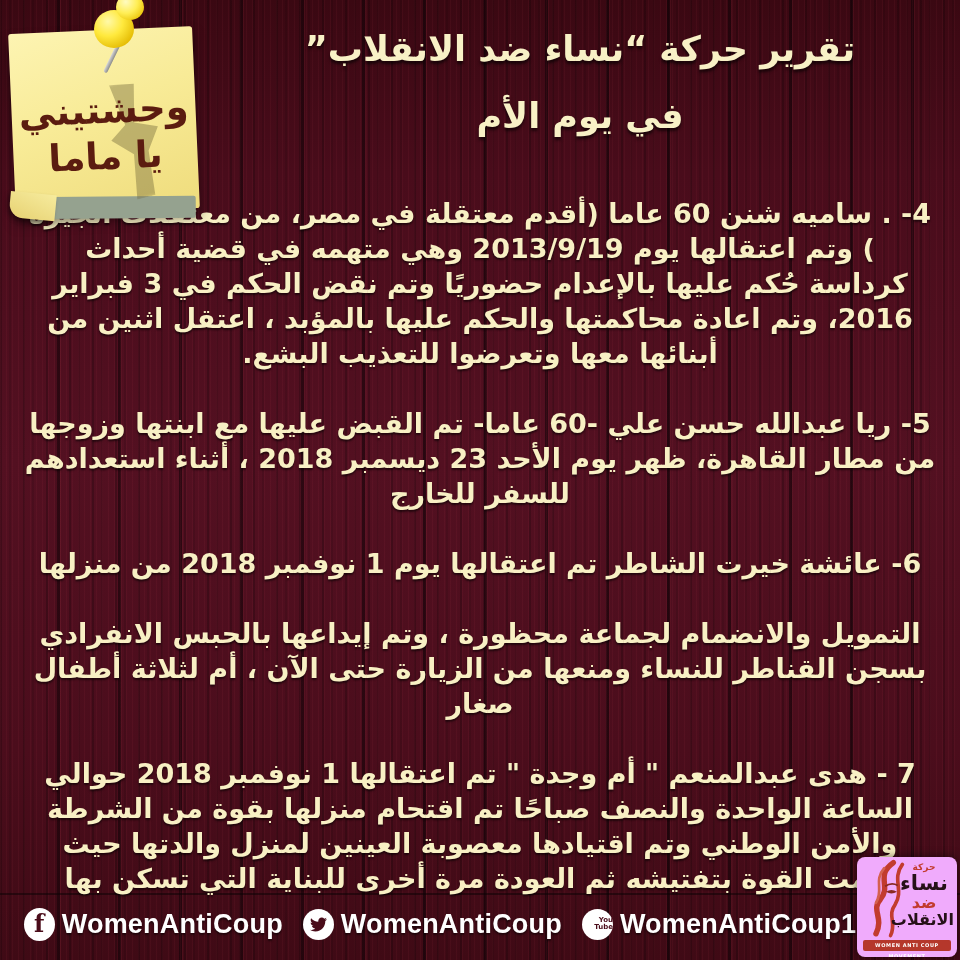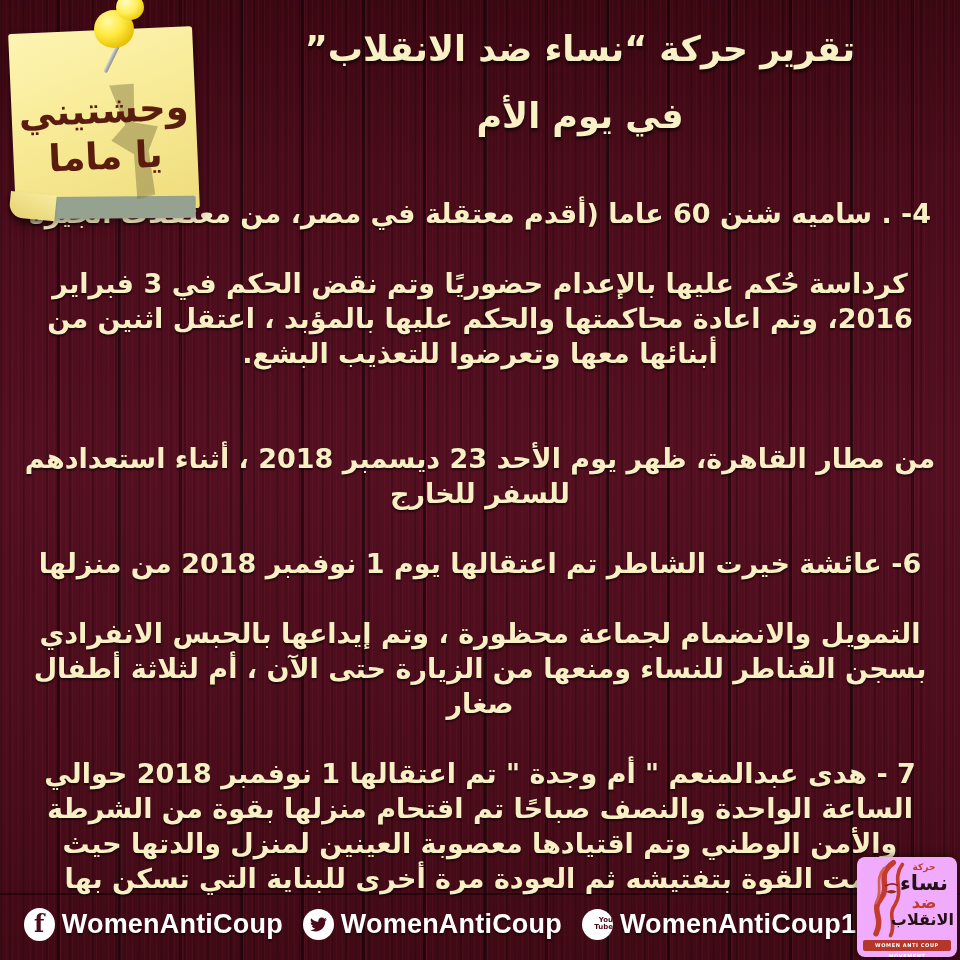--- a/index.html
+++ b/index.html
@@ -145,27 +145,27 @@
 </div>
 
 <div class="title">
   <div>تقرير حركة “نساء ضد الانقلاب”</div>
   <div>في يوم الأم</div>
 </div>
 
 <div class="report">
   <p>
     <span class="line">4- . ساميه شنن 60 عاما (أقدم معتقلة في مصر، من معتقلات الجيزة</span><br>
-    <br>
+    <span class="line">) وتم اعتقالها يوم 2013/9/19 وهي متهمه في قضية أحداث</span><br>
     <span class="line">كرداسة حُكم عليها بالإعدام حضوريًا وتم نقض الحكم في 3 فبراير</span><br>
     <span class="line">2016، وتم اعادة محاكمتها والحكم عليها بالمؤبد ، اعتقل اثنين من</span><br>
     <span class="line">أبنائها معها وتعرضوا للتعذيب البشع.</span>
   </p>
   <p>
-    <br>
+    <span class="line">5- ريا عبدالله حسن علي -60 عاما- تم القبض عليها مع ابنتها وزوجها</span><br>
     <span class="line">من مطار القاهرة، ظهر يوم الأحد 23 ديسمبر 2018 ، أثناء استعدادهم</span><br>
     <span class="line">للسفر للخارج</span>
   </p>
   <p>
     <span class="line">6- عائشة خيرت الشاطر تم اعتقالها يوم 1 نوفمبر 2018 من منزلها</span><br>
     <br>
     <span class="line">التمويل والانضمام لجماعة محظورة ، وتم إيداعها بالحبس الانفرادي</span><br>
     <span class="line">بسجن القناطر للنساء ومنعها من الزيارة حتى الآن ، أم لثلاثة أطفال</span><br>
     <span class="line">صغار</span>
   </p>

